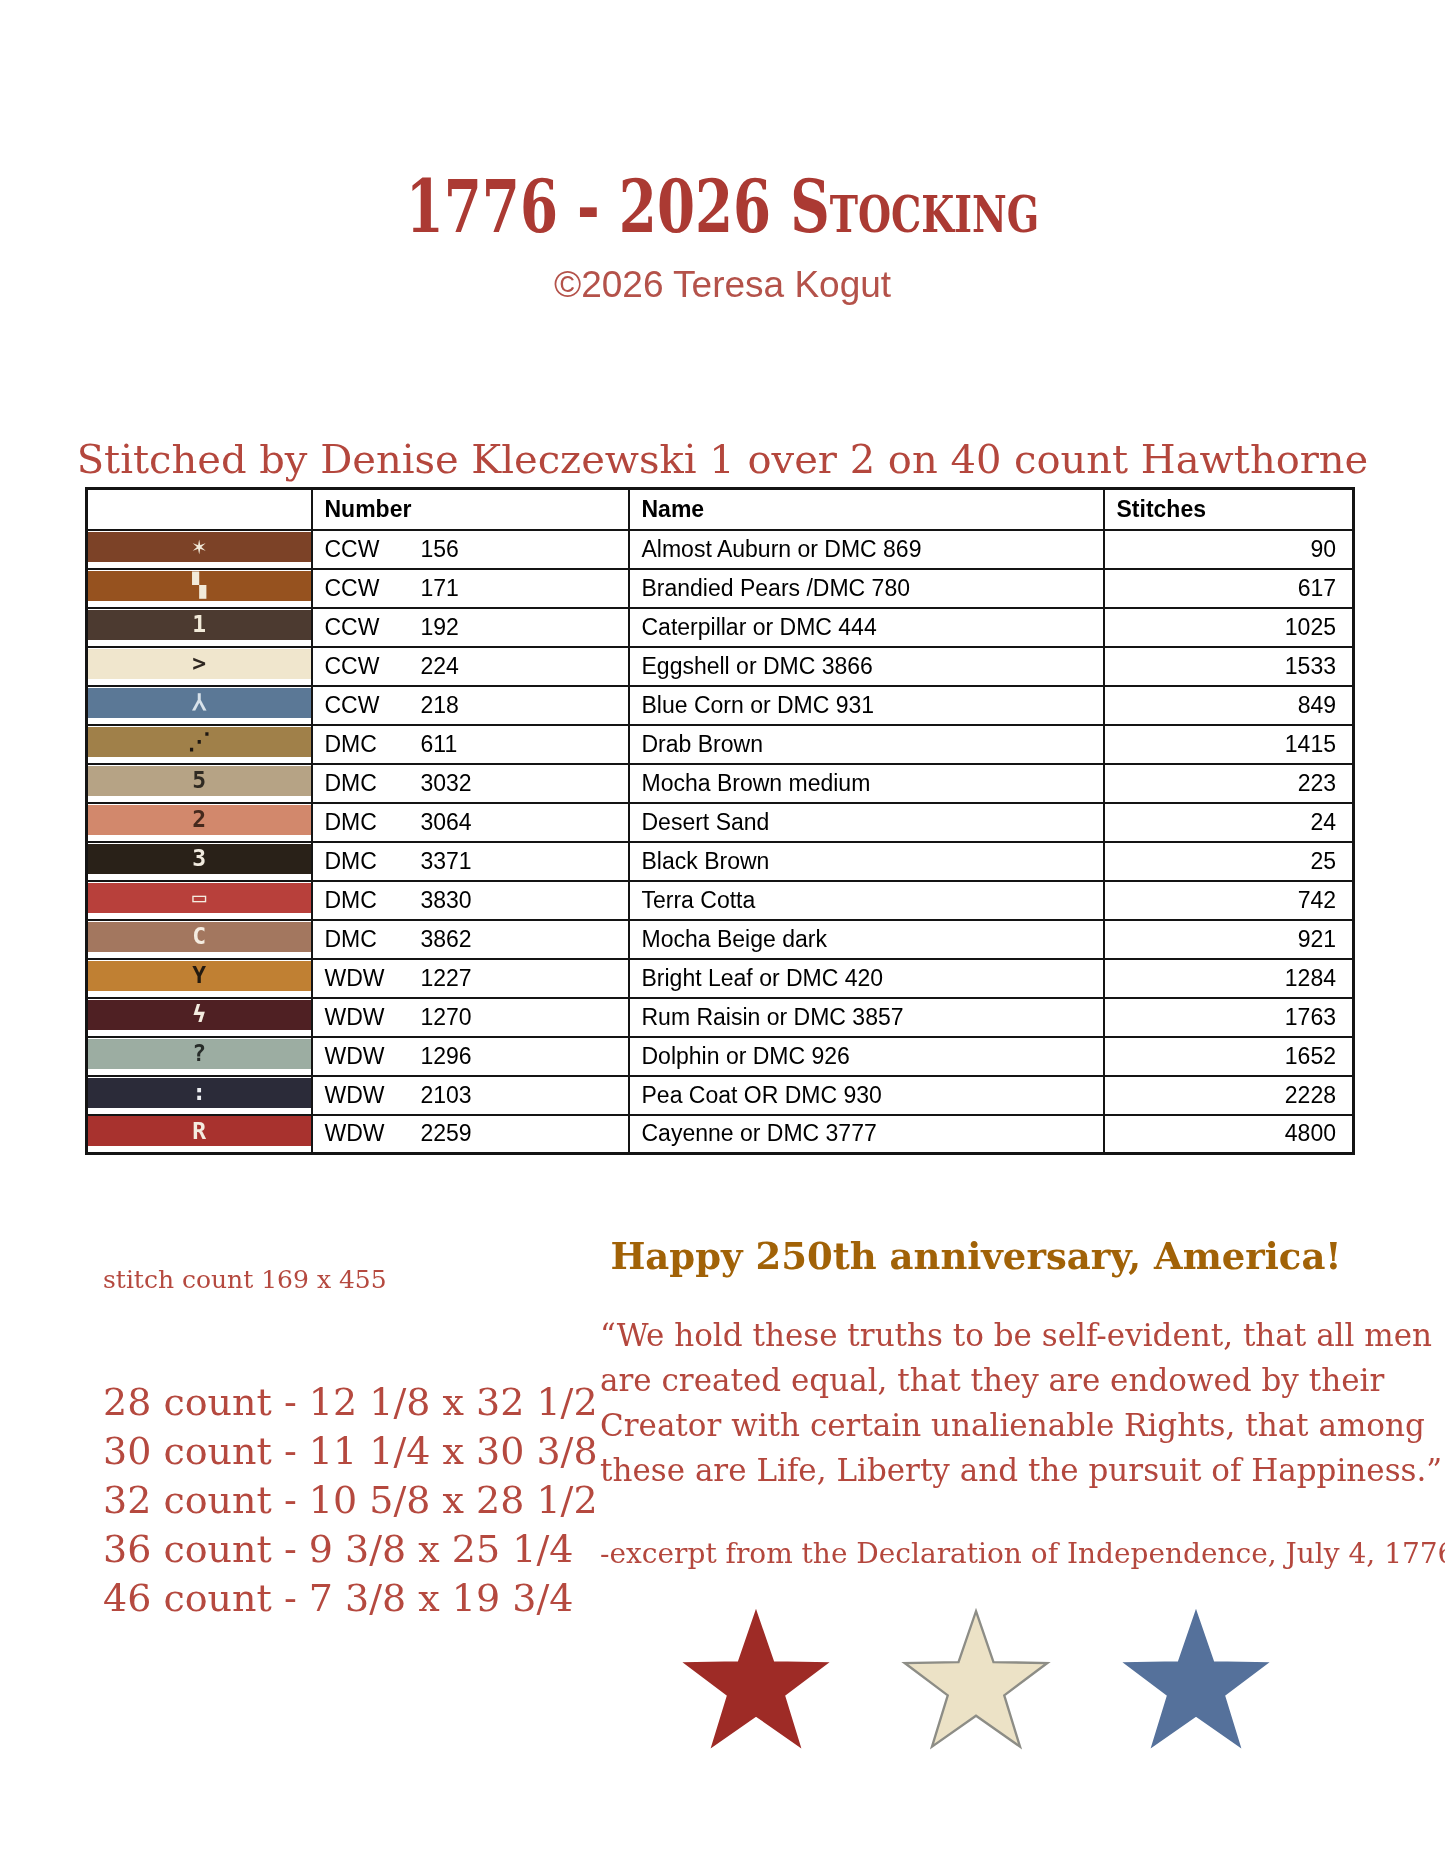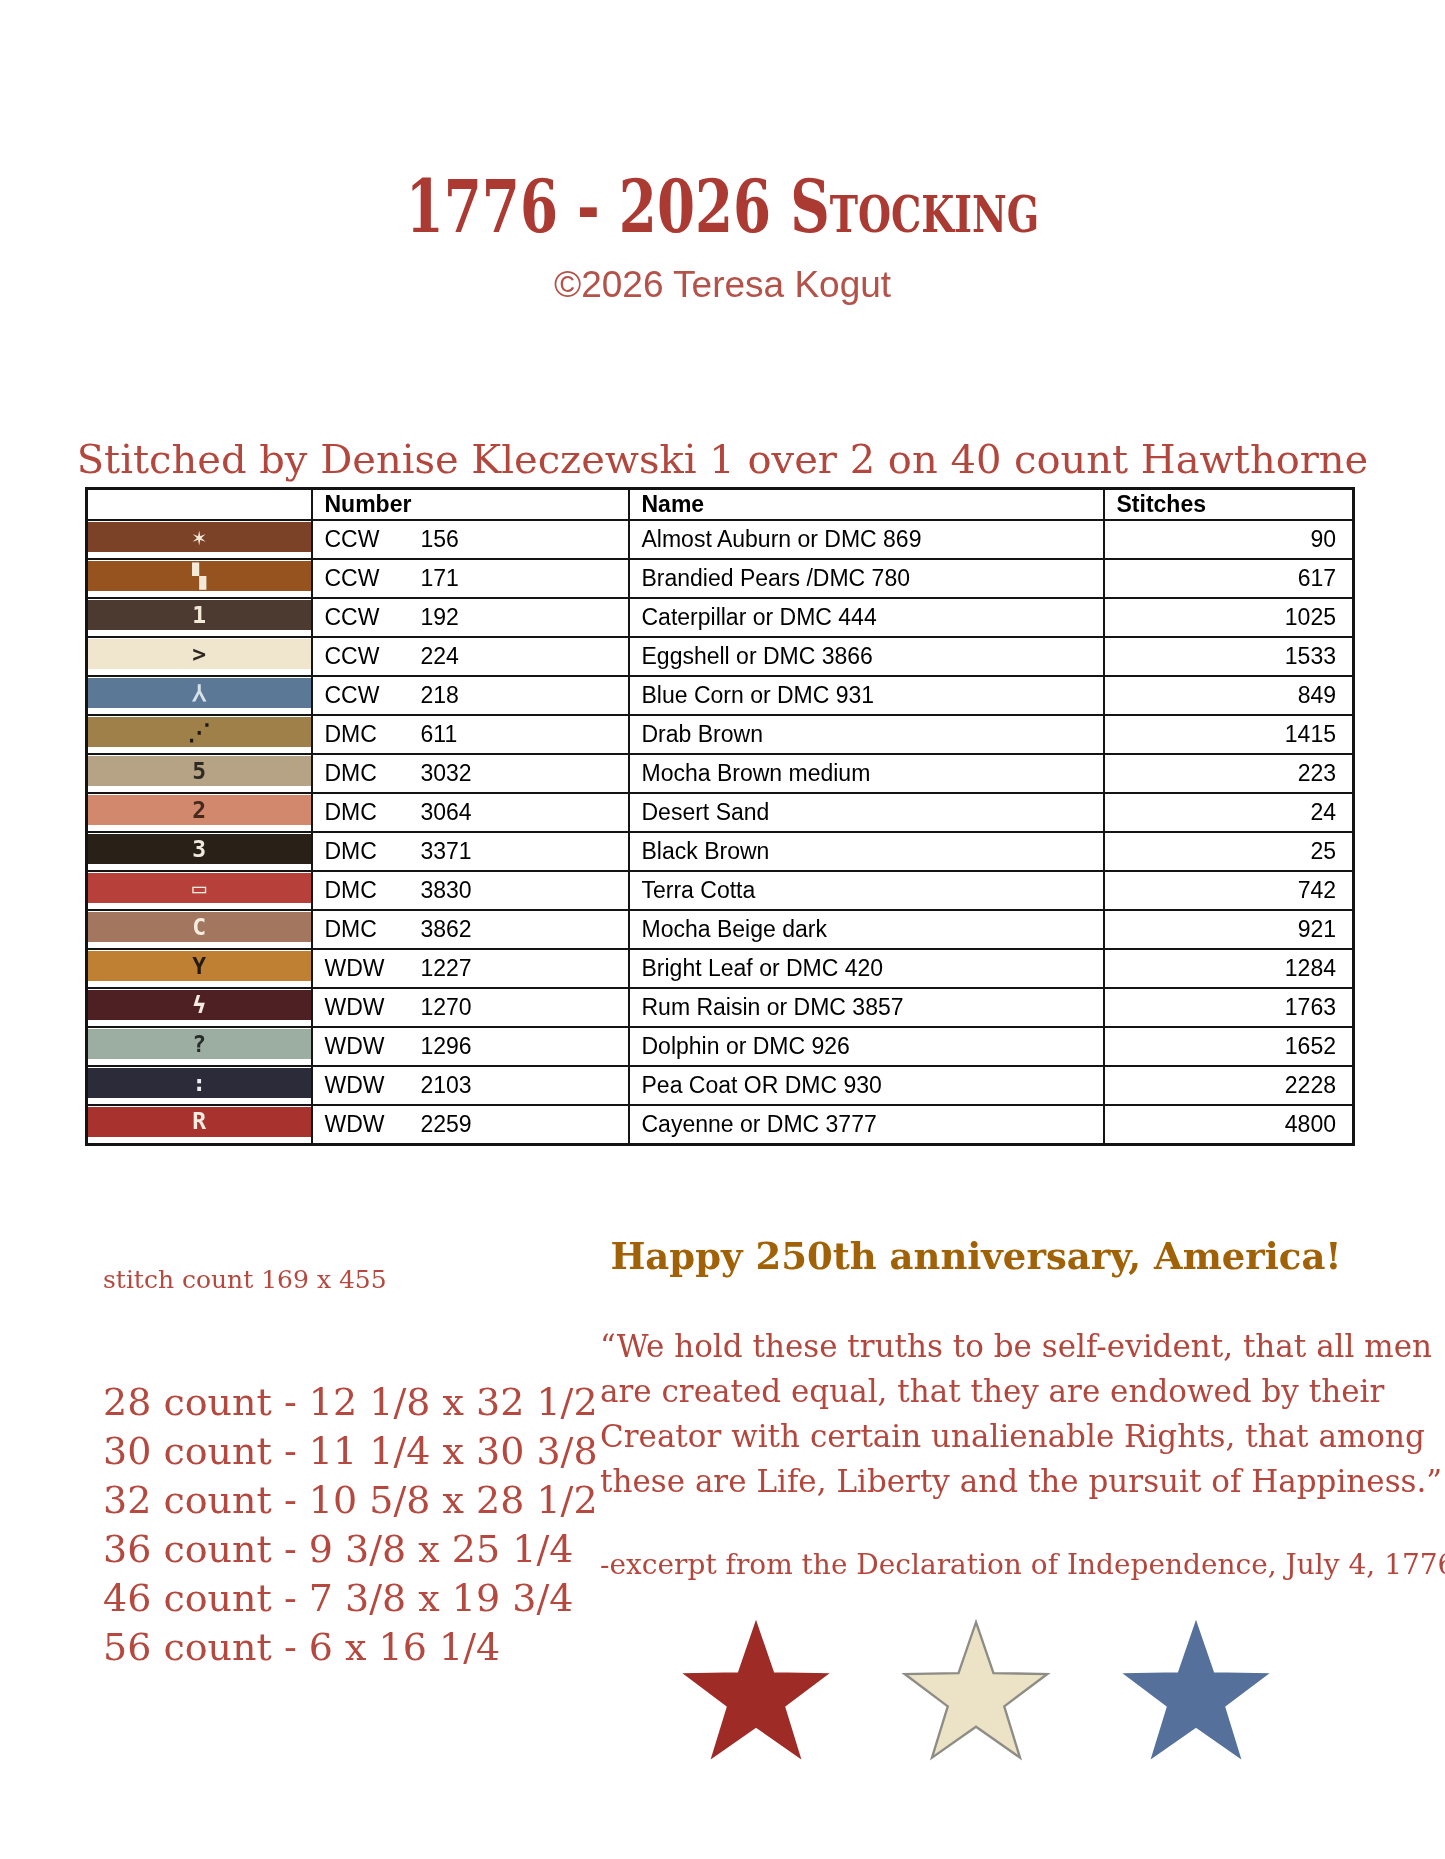--- a/index.html
+++ b/index.html
@@ -15,41 +15,41 @@
   .stitched {position:absolute; top:322px; left:0; width:100%; text-align:center;
           font-family:"DejaVu Serif", serif; font-size:40px; line-height:55px;
           color:#b4473d; white-space:pre-wrap;}
 
   
   table.palette {position:absolute; left:85px; top:487px; width:1267px;
           border-collapse:collapse; table-layout:fixed; background:#fff;
           border:3px solid #141414;}
   .palette th, .palette td {border:2px solid #141414; font-size:23px; color:#000;
           vertical-align:middle; overflow:hidden;}
-  .palette thead tr {height:31px;}
+  .palette thead tr {height:41px;}
   .palette tbody tr {height:39px;}
   .palette th {text-align:left; font-weight:bold; padding-left:12px;}
   .num-cell, .name-cell {padding-left:12px;}
   .brand {display:inline-block; width:96px;}
   .st-cell {text-align:right; padding-right:16px;}
   .sw-cell {padding:0;}
   .sw {height:30px; margin-bottom:5px; display:flex; align-items:center; justify-content:center;}
   .sym {font-family:"DejaVu Sans Mono", monospace; font-weight:bold; font-size:23px; line-height:1;}
 
   
   .left-block {position:absolute; left:103px; top:1256px;
           font-family:"DejaVu Serif", serif; color:#b5493f;}
   .sc {font-size:25px; line-height:48px; white-space:nowrap;}
   .sizes {margin-top:74px; font-size:38px; line-height:49px; white-space:nowrap;}
 
   
   .right-block {position:absolute; left:600px; top:1232px; width:752px; text-align:center;
           font-family:"DejaVu Serif", serif; color:#b4473d;}
   .anniv {font-size:37px; line-height:48px; font-weight:700; color:#a16207; white-space:nowrap;}
-  .quote {margin-top:44px; font-size:31px; line-height:45px; white-space:nowrap;}
+  .quote {margin-top:33px; font-size:31px; line-height:45px; white-space:nowrap;}
   .attr {margin-top:42px; font-size:28px; line-height:38px; white-space:nowrap;}
   .stars {margin-top:32px; display:flex; justify-content:center; gap:58px;}
   .star {width:162px; height:156px; display:block;}
 </style>
 </head>
 <body>
 
 <div class="page">
 
   <div class="title">1776 - 2026 Stocking</div>
@@ -239,21 +239,20 @@
   </table>
 
   <div class="left-block">
     <div class="sc">stitch count 169 x 455</div>
     <div class="sizes">
       <div>28 count - 12 1/8 x 32 1/2</div>
       <div>30 count - 11 1/4 x 30 3/8</div>
       <div>32 count - 10 5/8 x 28 1/2</div>
       <div>36 count - 9 3/8 x 25 1/4</div>
       <div>46 count - 7 3/8 x 19 3/4</div>
-      <div>56 count - 6 x 16 1/4</div>
     </div>
   </div>
 
   <div class="right-block">
     <div class="anniv">Happy 250th anniversary, America!</div>
     <div class="quote">
       <div>“We hold these truths to be self-evident, that all men</div>
       <div>are created equal, that they are endowed by their</div>
       <div>Creator with certain unalienable Rights, that among</div>
       <div>these are Life, Liberty and the pursuit of Happiness.”</div>

